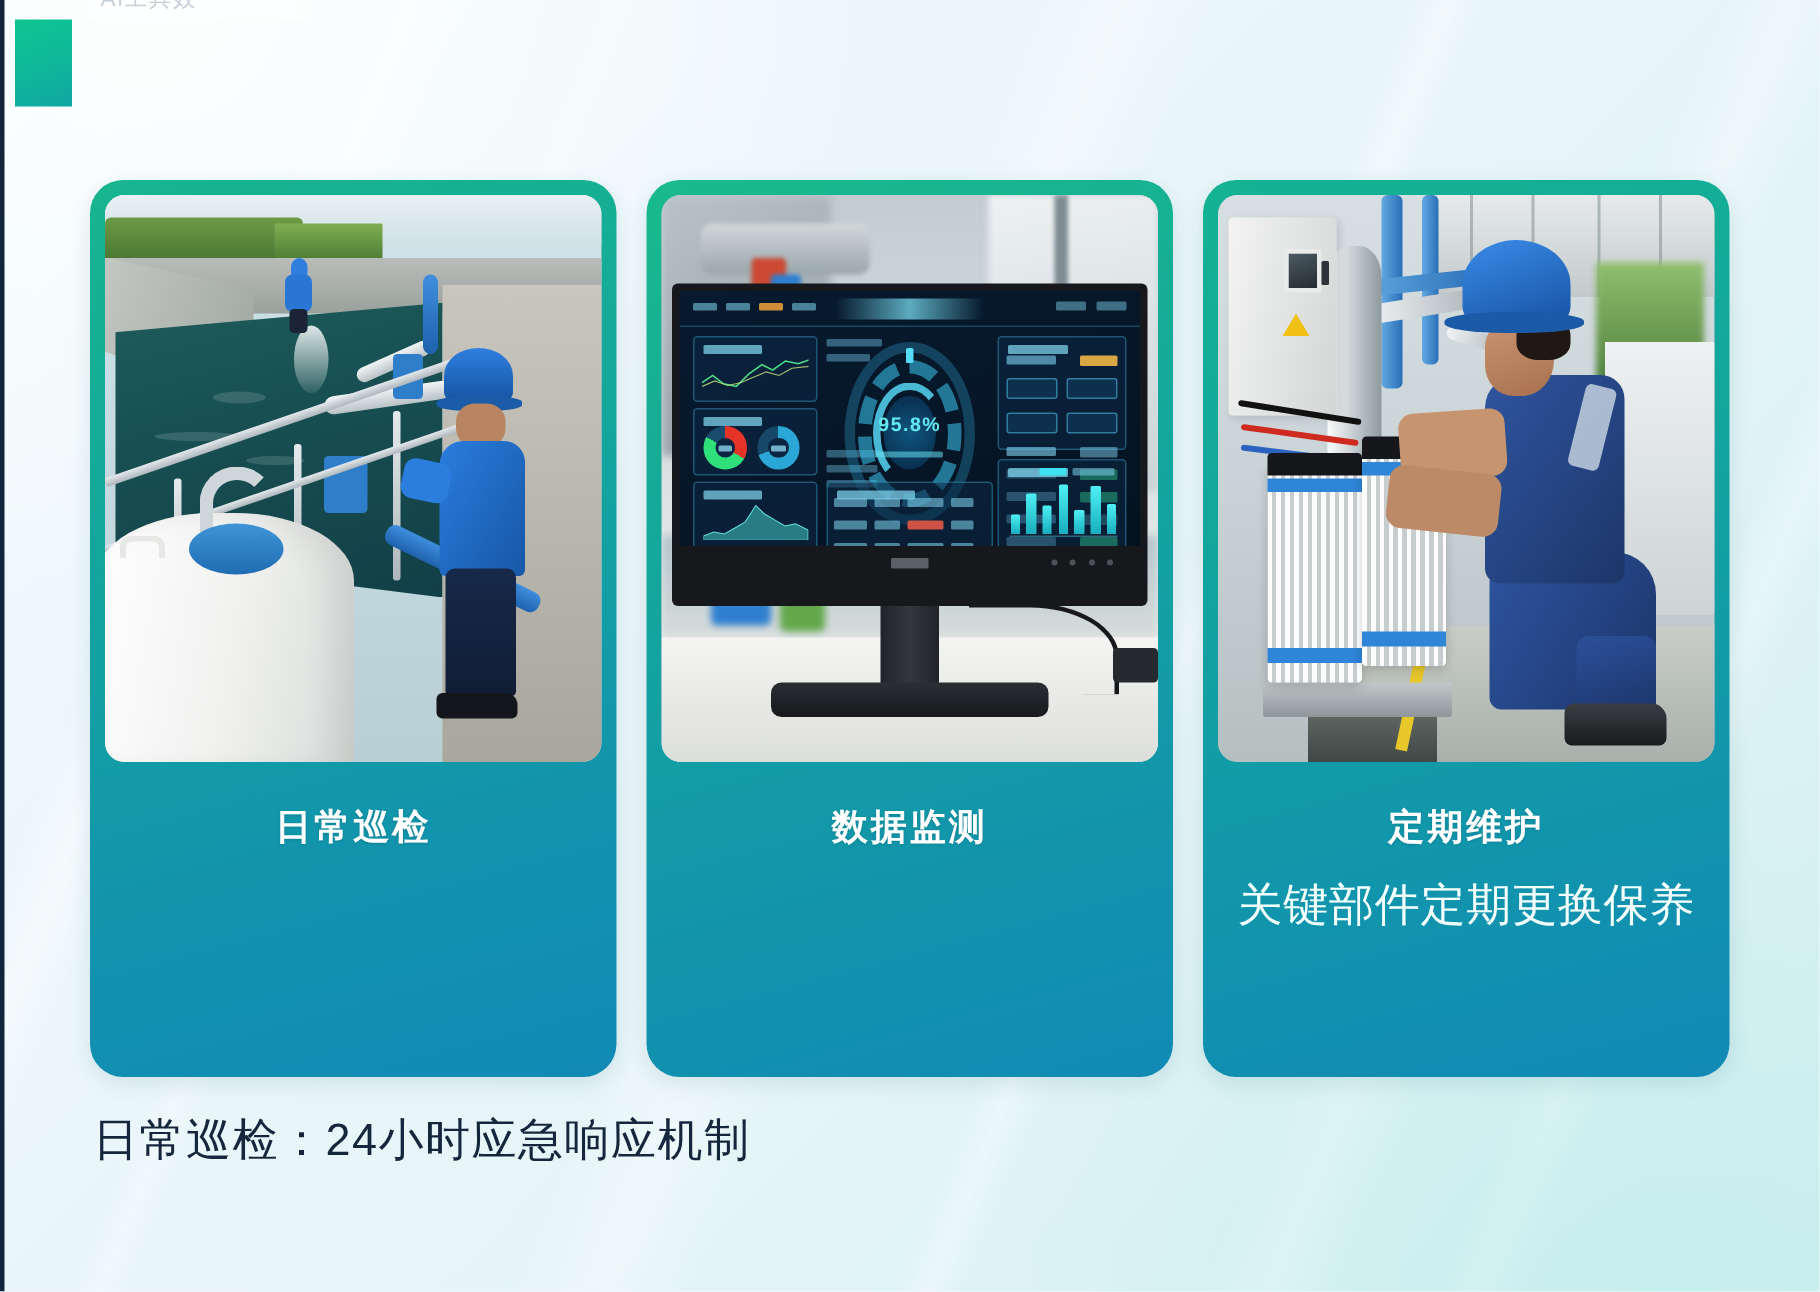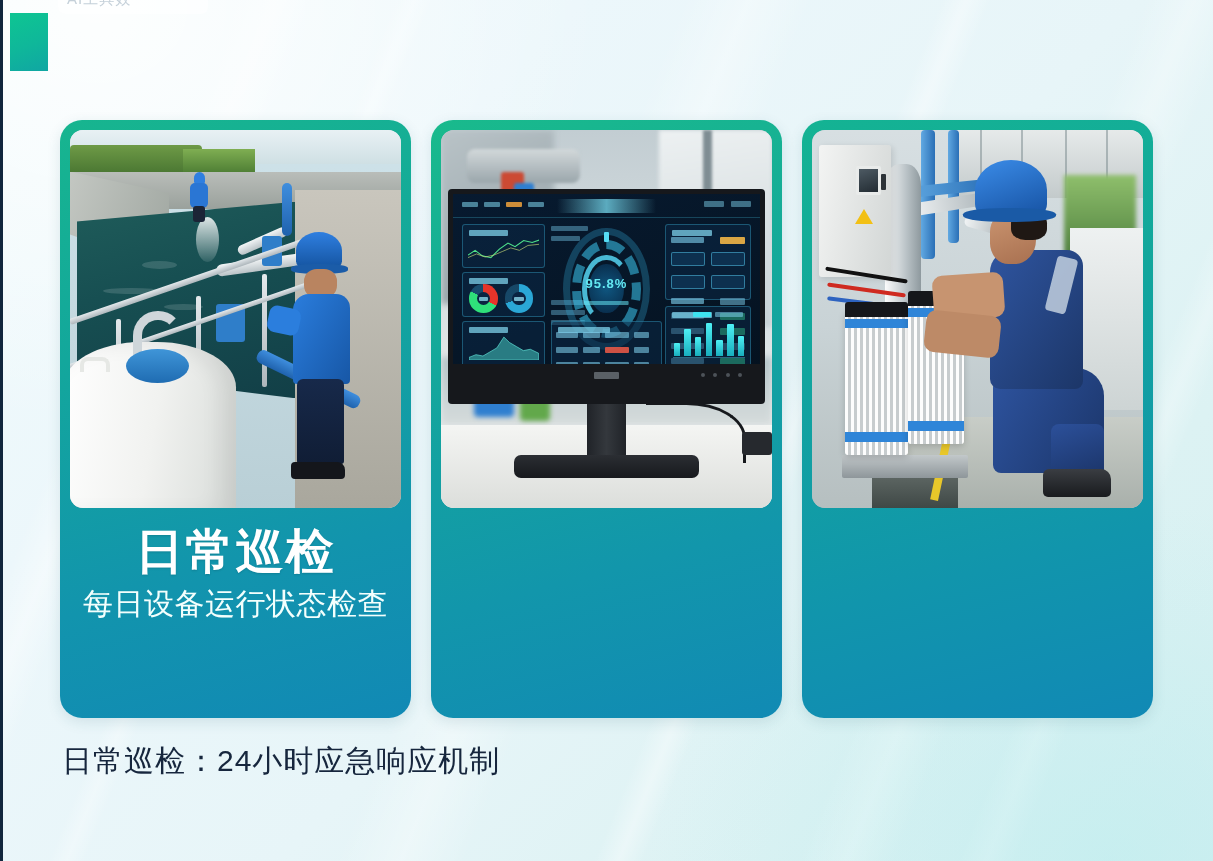--- a/index.html
+++ b/index.html
@@ -84,21 +84,21 @@
   .card.c3 { background:linear-gradient(165deg,#14b393 0%,#12a69d 35%,#1195ac 72%,#1189b5 100%); }
 
   .card-photo {
     margin:10px 10px 0 10px; height:378px;
     border-radius:13px; overflow:hidden; position:relative;
     background:#9fb7c0;
   }
 
   .card-body { flex:1; padding:10px 14px 0 14px; text-align:center; }
   .card-title {
-    font-size:48px; font-weight:bold; color:#ffffff;
+    font-size:24px; font-weight:bold; color:#ffffff;
     letter-spacing:2px; line-height:52px; margin-top:8px;
     text-shadow:0 1px 2px rgba(0,40,50,.18);
   }
   .card-desc {
     font-size:30px; color:#f3fffd; line-height:44px;
     letter-spacing:.5px; margin-top:4px;
   }
 
   
   #footer-note {
@@ -473,21 +473,20 @@
           <div class="wm-head"></div>
           <div class="wm-torso"></div>
           <div class="wm-arm"></div>
           <div class="wm-legs"></div>
           <div class="wm-shoe"></div>
         </div>
       </div>
     </div>
     <div class="card-body">
       <div class="card-title">日常巡检</div>
-      <div class="card-desc">每日设备运行状态检查</div>
     </div>
   </div>
 
   <div class="card c2">
     <div class="card-photo">
       <div class="ph2">
         <div class="bg-blur-l"></div>
         <div class="bg-pipe"></div>
         <div class="bg-valve"></div>
         <div class="bg-valve2"></div>
@@ -650,20 +649,21 @@
               <div class="mon-btn" style="right:18%"></div>
               <div class="mon-btn" style="right:14%"></div>
               <div class="mon-btn" style="right:10%"></div>
               <div class="mon-btn" style="right:6%"></div>
             </div>
           </div>
         </div>
       </div>
     </div>
     <div class="card-body">
+      <div class="card-title">数据监测</div>
     </div>
   </div>
 
   <div class="card c3">
     <div class="card-photo">
       <div class="ph3">
         <div class="roof">
           <i style="left:12%"></i>
           <i style="left:34%"></i>
           <i style="left:58%"></i>
@@ -707,16 +707,20 @@
           <div class="w-refl"></div>
           <div class="w-arm1"></div>
           <div class="w-arm2"></div>
           <div class="w-face"></div>
           <div class="w-hair"></div>
           <div class="w-helmet"></div>
           <div class="w-brim"></div>
         </div>
       </div>
     </div>
+    <div class="card-body">
+      <div class="card-title">定期维护</div>
+      <div class="card-desc">关键部件定期更换保养</div>
+    </div>
   </div>
 </div>
 
 <div id="footer-note">日常巡检：24小时应急响应机制</div>
 
 </body></html>

